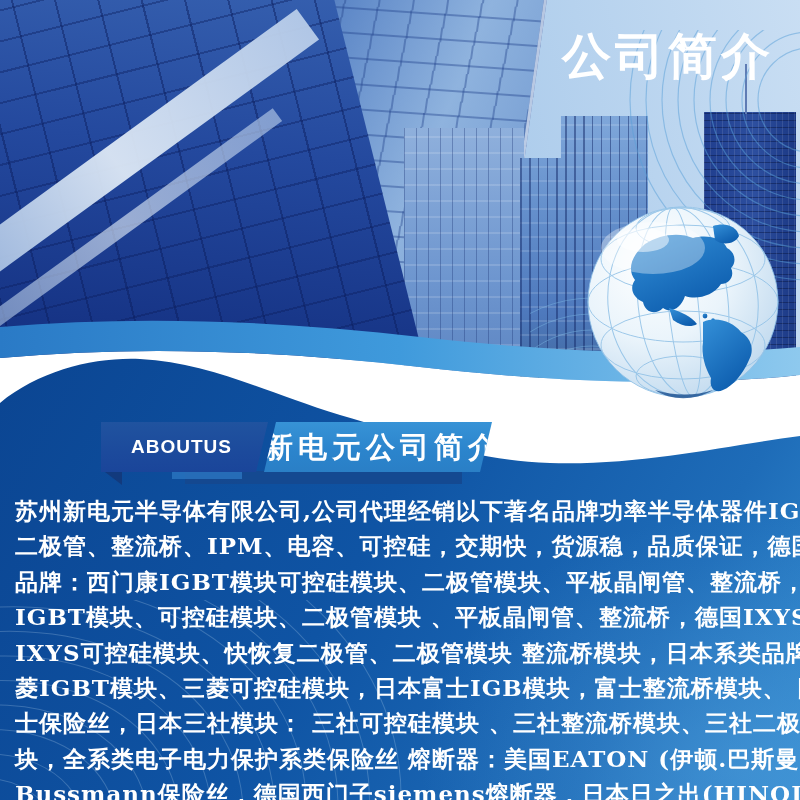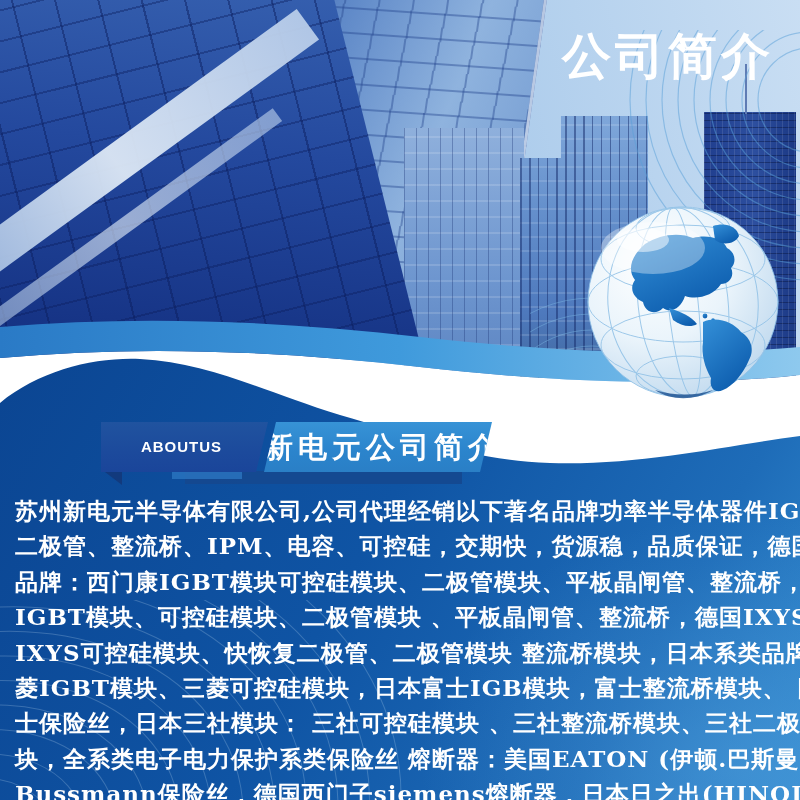--- a/index.html
+++ b/index.html
@@ -78,21 +78,21 @@
     font-size:49px;font-weight:700;letter-spacing:4px;color:#ffffff;
     font-family:"DejaVu Serif","Liberation Serif",serif;white-space:nowrap;
   }
   
   .banner{position:absolute;left:0;top:0;width:800px;height:0;z-index:6;}
   .banner-dark{
     position:absolute;left:101px;top:422px;width:167px;height:50px;
     clip-path:polygon(0 0,100% 0,calc(100% - 12px) 100%,0 100%);
     background:linear-gradient(180deg,#20539f 0%,#1c4a9c 60%,#1a459a 100%);
     color:#fff;font-family:"Liberation Sans","DejaVu Sans",sans-serif;
-    font-size:15px;font-weight:700;letter-spacing:1px;
+    font-size:19px;font-weight:700;letter-spacing:1px;
     line-height:50px;text-align:center;padding-right:6px;box-sizing:border-box;
   }
   .banner-light{
     position:absolute;left:264px;top:422px;width:228px;height:50px;
     clip-path:polygon(12px 0,100% 0,calc(100% - 12px) 100%,0 100%);
     background:linear-gradient(180deg,#3793d6 0%,#2b84cc 60%,#2a7fc6 100%);
     color:#fff;font-size:29px;font-weight:700;letter-spacing:5px;
     line-height:50px;text-align:center;white-space:nowrap;
   }
   .banner-fold{

